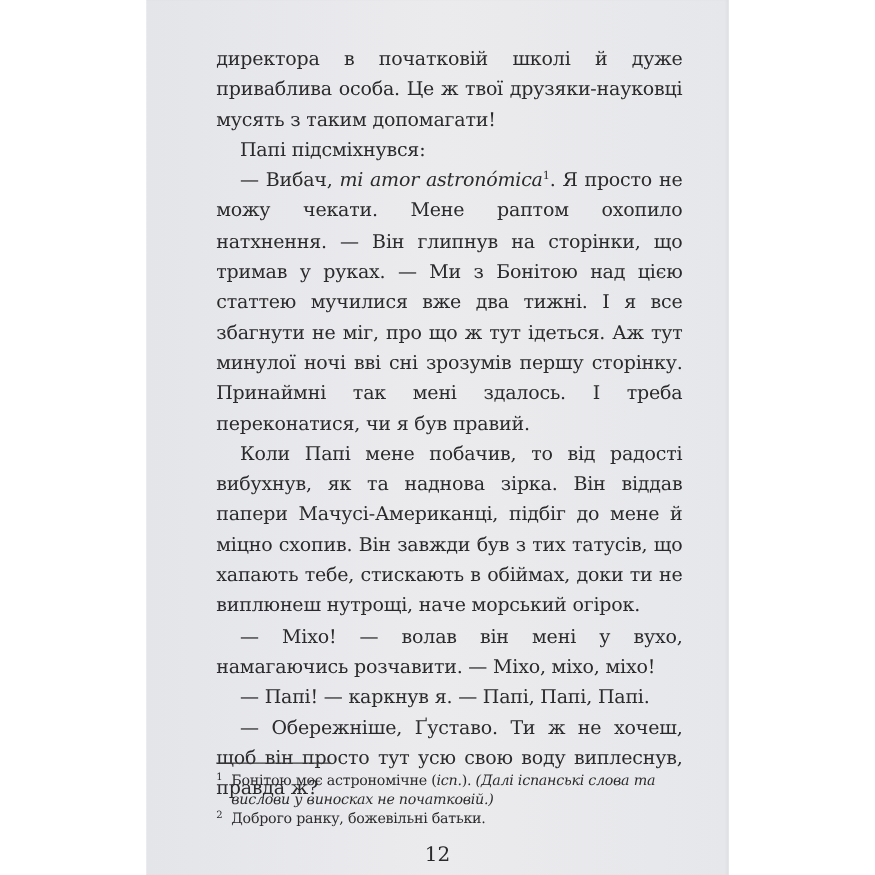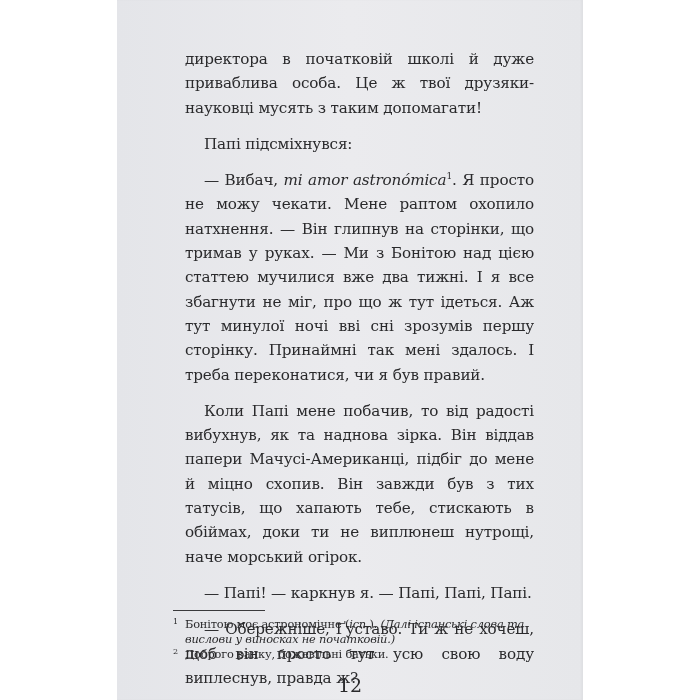--- a/index.html
+++ b/index.html
@@ -24,21 +24,21 @@
       left: 56px;
       top: 35px;
       width: 373px;
       font-family: "DejaVu Serif", "Liberation Serif", serif;
       font-size: 15.2px;
       line-height: 24.3px;
       color: #2a2a2c;
       letter-spacing: -0.15px;
     }
     .para {
-      margin: 12px;
+      margin: 0;
       text-align: justify;
       text-align-last: left;
       hyphens: manual;
     }
     .para.indent { text-indent: 19px; }
     .para.noindent { text-indent: 0; }
     em { }
     sup {
       font-size: 9px;
       line-height: 0;
@@ -74,39 +74,40 @@
       top: -3px;
       font-size: 8px;
     }
     .page-number {
       position: absolute;
       left: 0;
       width: 466px;
       top: 674px;
       text-align: center;
       font-family: "DejaVu Serif", "Liberation Serif", serif;
-      font-size: 19px;
+      font-size: 16px;
       color: #2a2a2c;
     }
   </style>
 </head>
 <body>
 
 <div class="page">
 
   <div class="text-block">
     <p class="para noindent"><span>директора в початковій школі й дуже приваблива особа. Це ж твої друзяки-науковці мусять з таким допомагати!</span></p>
 
     <p class="para indent"><span>Папі підсміхнувся:</span></p>
 
     <p class="para indent"><span>— Вибач, </span><em>mi amor astronómica</em><sup>1</sup><span>. Я просто не можу чекати. Мене раптом охопило натхнення. — Він глипнув на сторінки, що тримав у руках. — Ми з Бонітою над цією статтею мучилися вже два тижні. І я все збагнути не міг, про що ж тут ідеться. Аж тут минулої ночі вві сні зрозумів першу сторінку. Принаймні так мені здалось. І треба переконатися, чи я був правий.</span></p>
 
 
     <p class="para indent"><span>Коли Папі мене побачив, то від радості вибухнув, як та наднова зірка. Він віддав папери Мачусі-Американці, підбіг до мене й міцно схопив. Він завжди був з тих татусів, що хапають тебе, стискають в обіймах, доки ти не виплюнеш нутрощі, наче морський огірок.</span></p>
 
+    <p class="para indent"><span>— Міхо! — волав він мені у вухо, намагаючись розчавити. — Міхо, міхо, міхо!</span></p>
 
     <p class="para indent"><span>— Папі! — каркнув я. — Папі, Папі, Папі.</span></p>
 
 
     <p class="para indent"><span>— Обережніше, Ґуставо. Ти ж не хочеш, щоб він просто тут усю свою воду виплеснув, правда ж?</span></p>
 
   </div>
 
   <div class="fn-rule"></div>
 

